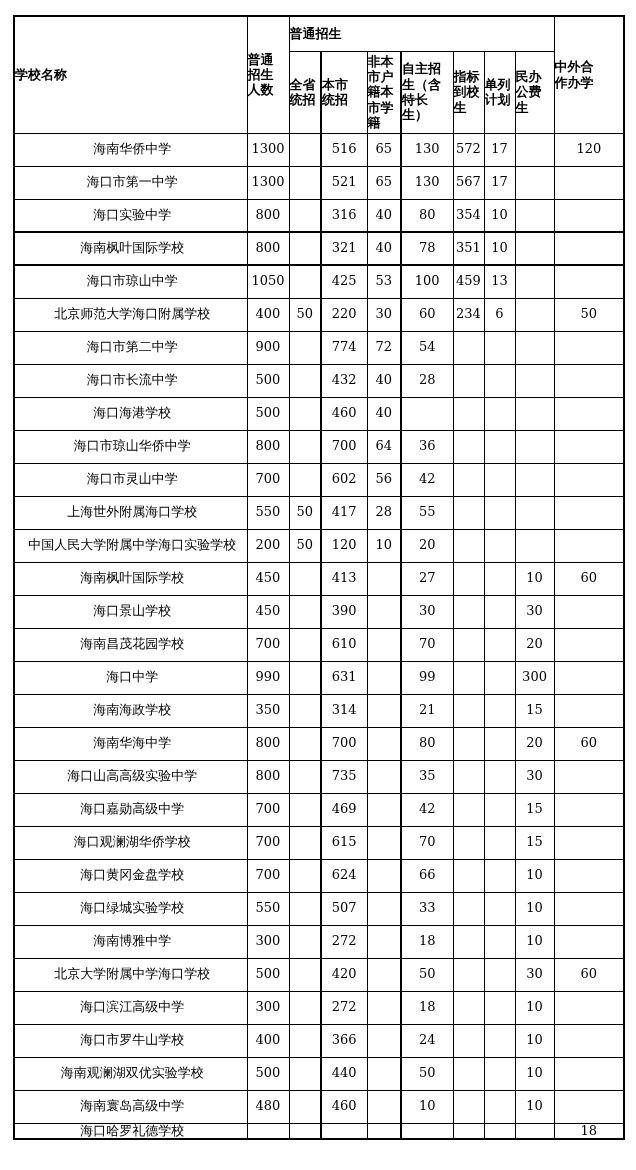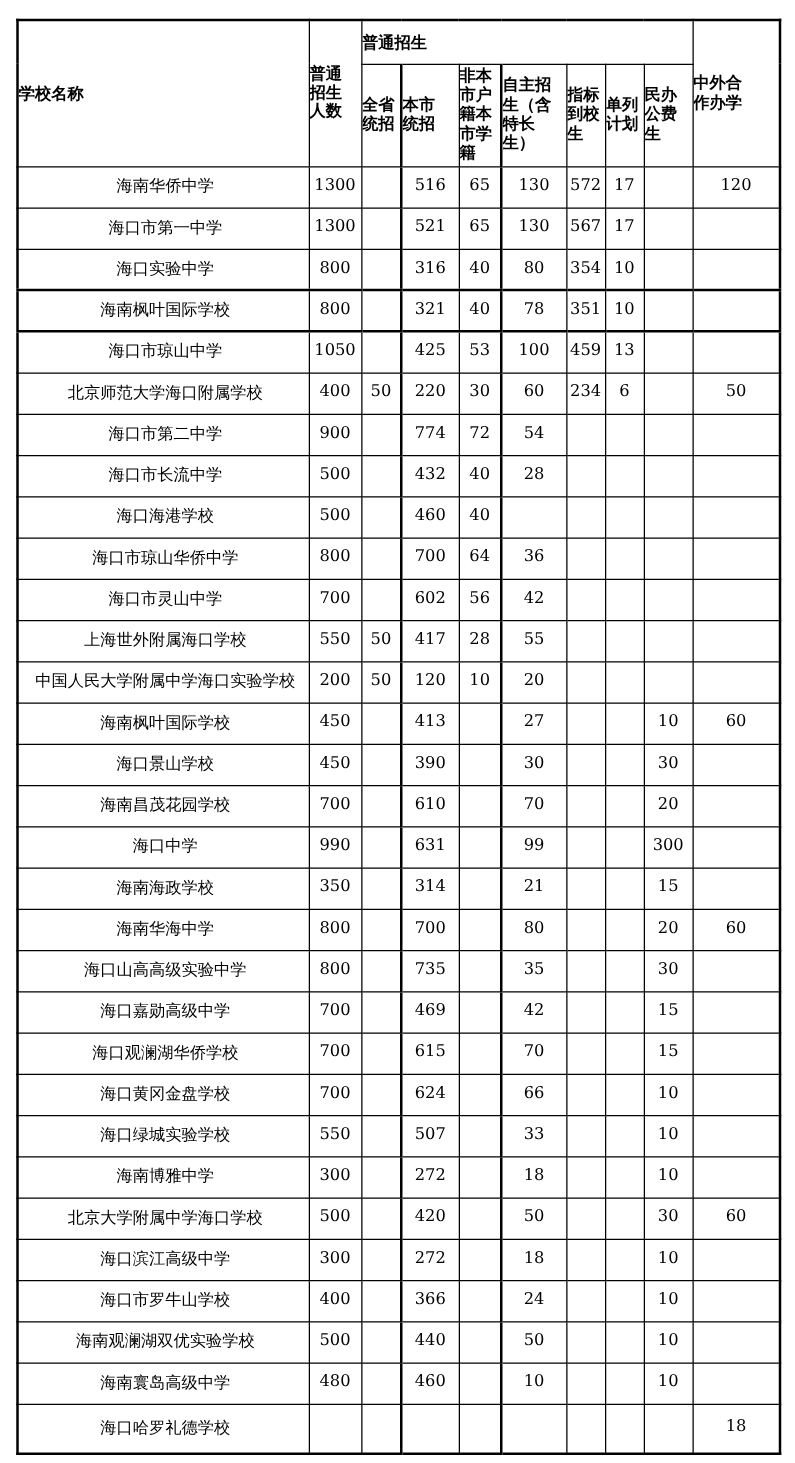--- a/index.html
+++ b/index.html
@@ -20,21 +20,21 @@
     font-size:13px;
     color:#000;
     vertical-align:middle;
     overflow:hidden;
   }
   thead th{text-align:left;font-weight:bold;}
   .pre{white-space:pre-line;line-height:1.18;}
   tr.header-top{height:35px;}
   tr.header-sub{height:82px;}
   tbody tr{height:33px;}
-  tbody tr:last-child{height:40px;}
+  tbody tr:last-child{height:16px;}
   td{text-align:center;line-height:1.15;}
   td.name-cell{text-align:center;padding-left:3px;font-family:Liberation Serif, serif;}
   
   tbody td:nth-child(4), tbody td:nth-child(6){border-left-width:2px;}
   thead tr.header-sub th:nth-child(2), thead tr.header-sub th:nth-child(4){border-left-width:2px;}
   
   tbody tr:nth-child(3) td, tbody tr:nth-child(4) td{border-bottom-width:2px;}
 </style>
 </head>
 <body>

